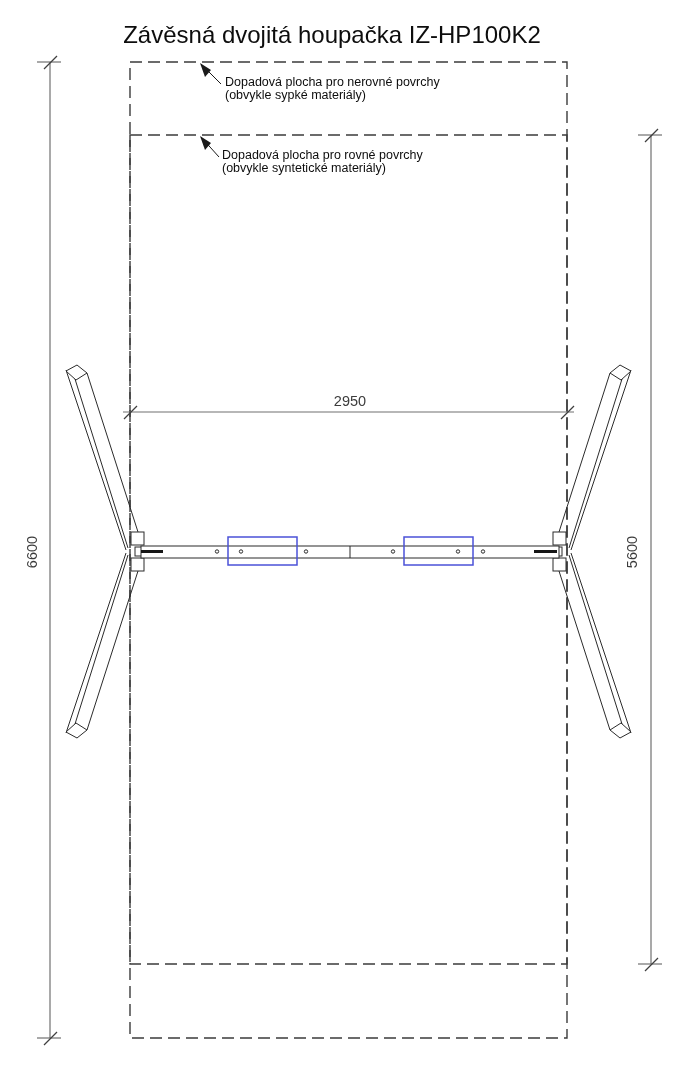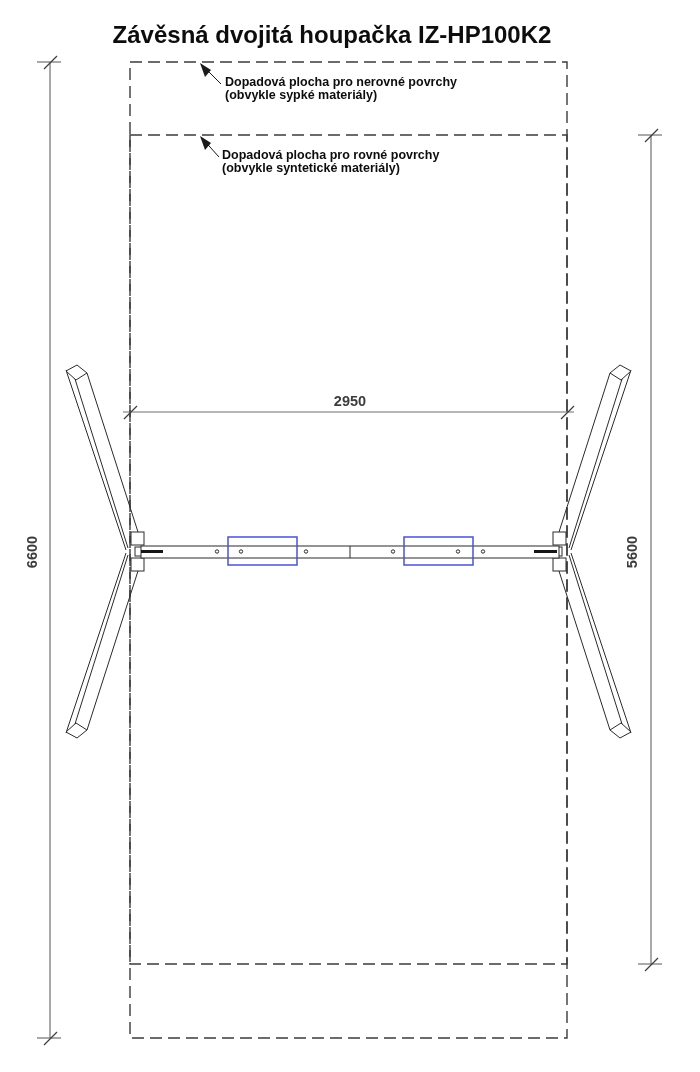--- a/index.html
+++ b/index.html
@@ -3,21 +3,20 @@
 <meta charset="utf-8">
 <style>
   html, body { margin: 0; padding: 0; background: #ffffff; }
   .sheet {
     position: relative;
     width: 700px;
     height: 1072px;
     background: #ffffff;
     font-family: "Liberation Sans", sans-serif;
     overflow: hidden;
-    font-weight: bold;
   }
   svg { display: block; }
   .title-text {
     font-family: "Liberation Sans", sans-serif;
     font-size: 24px;
     fill: var(--text-color, #0d0d0d);
   }
   .note-text {
     font-family: "Liberation Sans", sans-serif;
     font-size: 12.5px;

